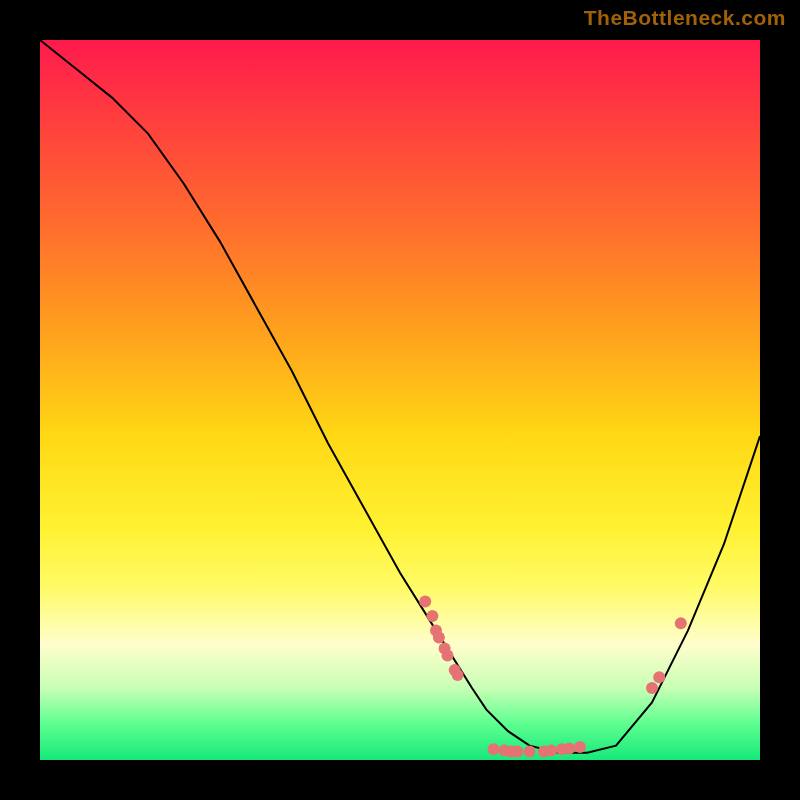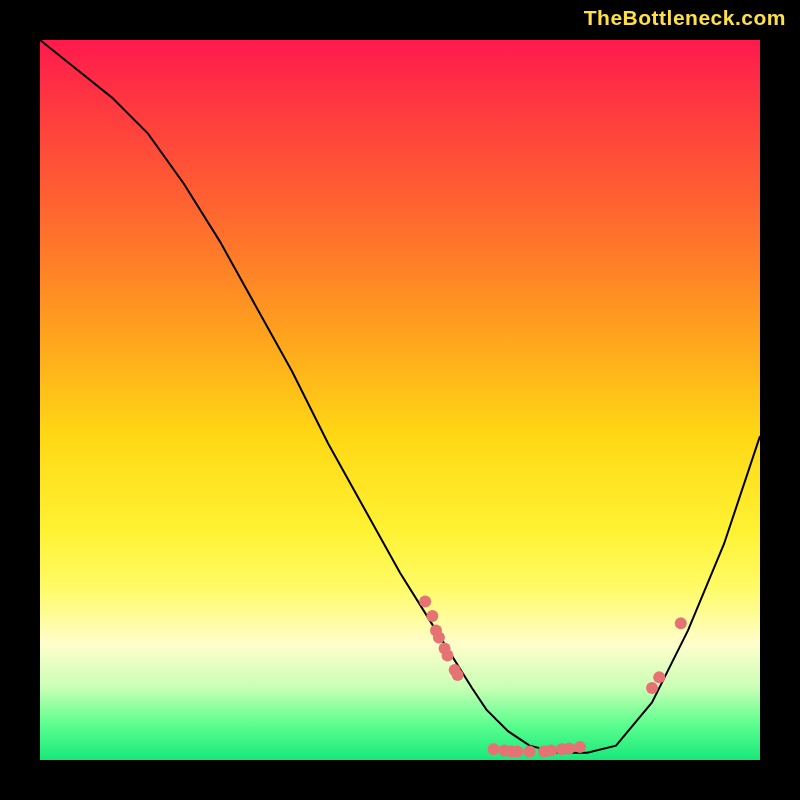--- a/index.html
+++ b/index.html
@@ -56,21 +56,21 @@
     fill: #e57373;
     stroke: none;
   }
   .watermark {
     position: absolute;
     top: 6px;
     right: 14px;
     font-family: Arial, Helvetica, sans-serif;
     font-size: 21px;
     font-weight: 700;
-    color: #fde047;
+    color: #a16207;
     letter-spacing: 0.5px;
     user-select: none;
   }
 </style>
 </head>
 <body>
 
 <div class="stage">
 
   <div class="watermark">TheBottleneck.com</div>

